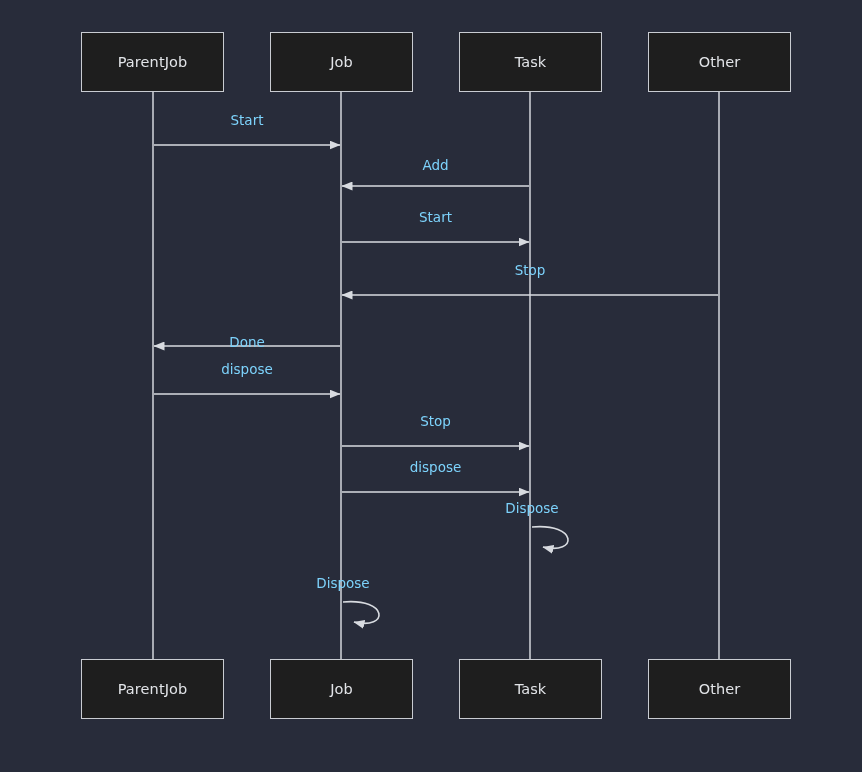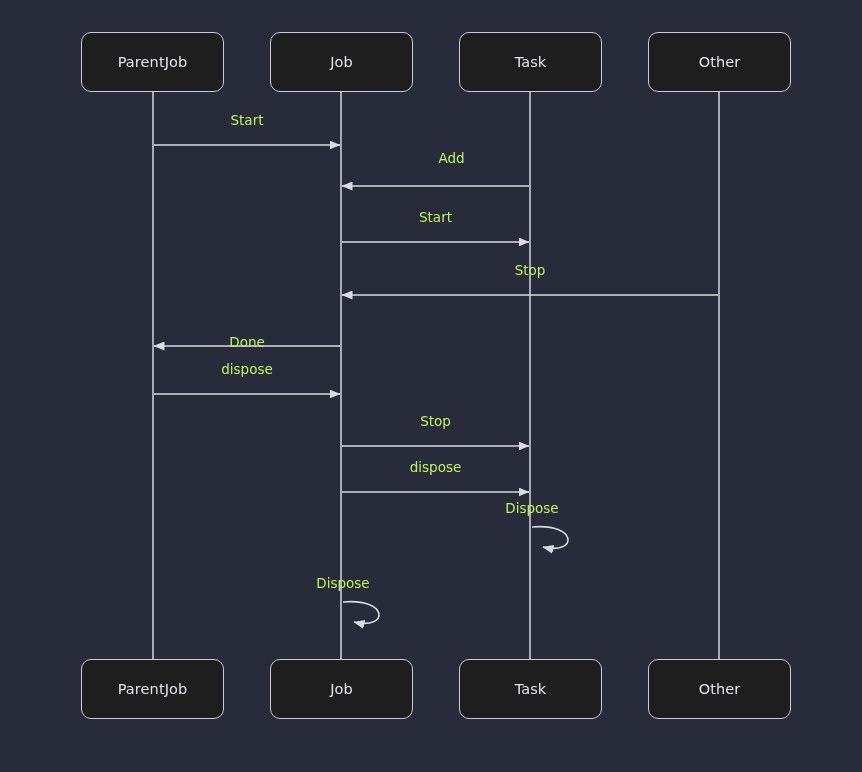--- a/index.html
+++ b/index.html
@@ -21,35 +21,35 @@
     left: 0;
     width: 862px;
     height: 772px;
     display: block;
   }
   .participant-box {
     position: absolute;
     box-sizing: border-box;
     background: #1e1e1e;
     border: 1px solid #c9ccd2;
-    border-radius: 10px;
+    border-radius: 0;
     display: flex;
     align-items: center;
     justify-content: center;
   }
   .participant-label {
     color: #e2e4e8;
     font-size: 14.5px;
     font-family: "DejaVu Sans", sans-serif;
     letter-spacing: 0.1px;
     white-space: nowrap;
   }
   .msg-label {
     position: absolute;
-    color: #bef264;
+    color: #7dd3fc;
     font-size: 13.5px;
     font-family: "DejaVu Sans", sans-serif;
     white-space: nowrap;
     transform: translate(-50%, -50%);
     text-align: center;
   }
 </style>
 </head>
 <body>
 
@@ -105,21 +105,21 @@
       </div>
       <div class="participant-box" style="left: 459px; top: 659px; width: 143px; height: 60px;">
         <span class="participant-label">Task</span>
       </div>
       <div class="participant-box" style="left: 648px; top: 659px; width: 143px; height: 60px;">
         <span class="participant-label">Other</span>
       </div>
     </div>
   <div id="labels-layer">
       <div class="msg-label" style="left: 247px; top: 120px;">Start</div>
-      <div class="msg-label" style="left: 435.5px; top: 158px; margin-left: 16px;">Add</div>
+      <div class="msg-label" style="left: 435.5px; top: 165px;">Add</div>
       <div class="msg-label" style="left: 435.5px; top: 217px;">Start</div>
       <div class="msg-label" style="left: 530px; top: 270px;">Stop</div>
       <div class="msg-label" style="left: 247px; top: 321px; margin-top: 21px;">Done</div>
       <div class="msg-label" style="left: 247px; top: 369px;">dispose</div>
       <div class="msg-label" style="left: 435.5px; top: 421px;">Stop</div>
       <div class="msg-label" style="left: 435.5px; top: 467px;">dispose</div>
       <div class="msg-label" style="left: 532px; top: 508px;">Dispose</div>
       <div class="msg-label" style="left: 343px; top: 583px;">Dispose</div>
     </div>
 

